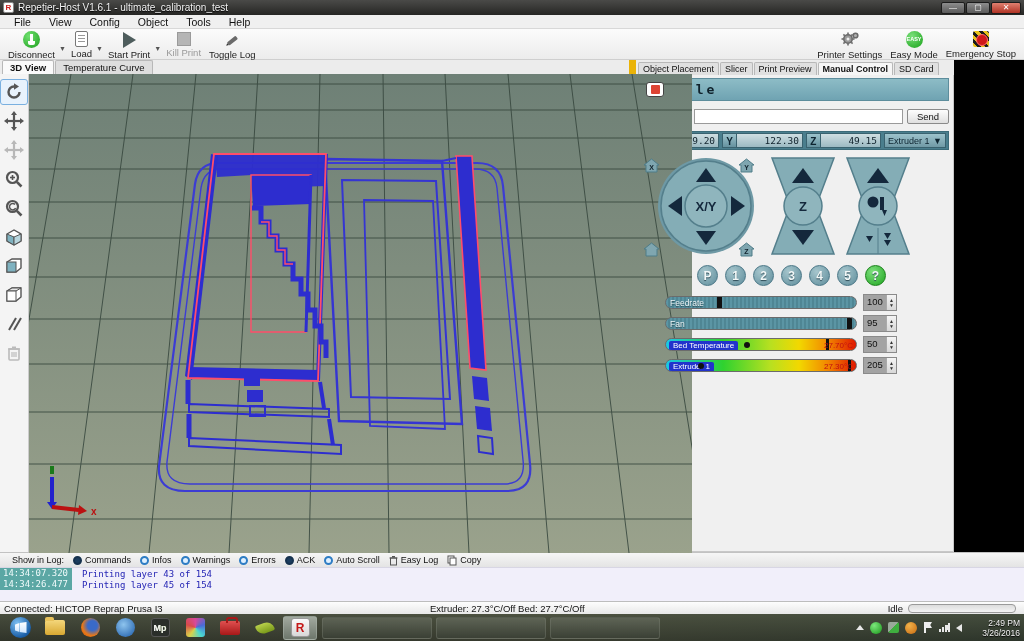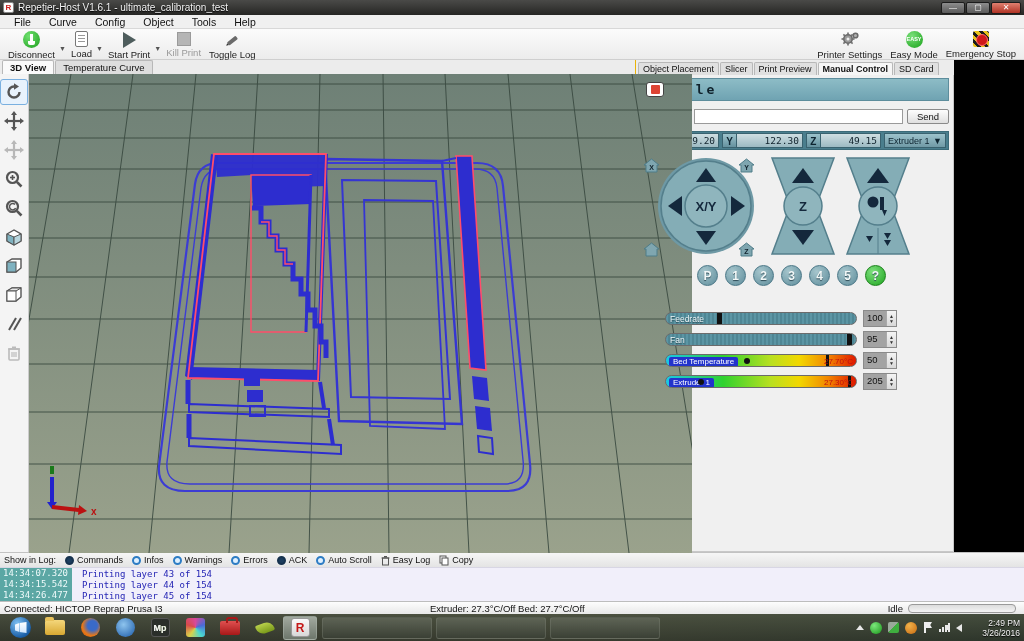--- a/index.html
+++ b/index.html
@@ -42,21 +42,21 @@
   .ico-kill { width:14px; height:14px; background:#b5b5b5; border:1px solid #9a9a9a; margin-top:1px; }
   .ico-easy { width:17px; height:17px; border-radius:50%; background:radial-gradient(circle at 35% 30%, #7ae07a,#18a018);
               color:#fff; font-size:5.5px; font-weight:bold; text-align:center; line-height:17px; }
   .ico-estop { width:16px; height:16px; background:repeating-linear-gradient(45deg,#e8c21a 0 3px,#1a1a1a 3px 6px);
                position:relative; border-radius:2px; }
   .ico-estop::before { content:""; position:absolute; left:3px; top:3px; width:10px; height:10px; border-radius:50%;
                        background:#d01818; border:1px solid #ff6a6a; }
 
   
   .main { flex:1 1 auto; display:flex; min-height:0; }
-  .left-col { width:636px; display:flex; flex-direction:column; border-right:1px solid #eab308;text-align:right; }
+  .left-col { width:636px; display:flex; flex-direction:column; border-right:7px solid #eab308;text-align:right; }
   .view-tabs { height:14px; background:#ececec; display:flex; align-items:flex-end; padding-left:2px; gap:1px; flex:0 0 auto; }
   .vtab { font-size:9.5px; padding:1px 7px; border:1px solid #b8b8b8; border-bottom:none; border-radius:2px 2px 0 0; background:#dedede; }
   .vtab.active { background:#fafafa; font-weight:bold; }
   .viewport { flex:1 1 auto; display:flex; min-height:0; }
   .toolstrip { width:40px; background:#f4f4f4; border-right:1px solid #ccc; display:flex; flex-direction:column;
                align-items:center; padding-top:5px; gap:3px; }
   .vs-btn { width:28px; height:26px; display:flex; align-items:center; justify-content:center; border:1px solid transparent; border-radius:3px; }
   .vs-btn.selected { border-color:#7ab0e0; background:#e8f2fc; }
   .canvas-wrap { flex:1 1 auto; position:relative; }
   .canvas-wrap svg { display:block; }
@@ -92,40 +92,40 @@
                 font-size:9px; display:flex; align-items:center; justify-content:space-between; padding:0 3px; color:#0d2430; }
 
   .jog-zone { position:relative; height:105px; margin-top:6px; }
   .homebtn { position:absolute; width:17px; height:15px; }
   .quickrow { display:flex; gap:7px; margin-top:4px; align-items:center; }
   .qbtn { width:21px; height:21px; border-radius:50%; background:radial-gradient(circle at 35% 30%, #a6c6cd,#5f8d9b);
           border:1px solid #477585; color:#f2f8f8; font-weight:bold; font-size:12px; display:flex; align-items:center;
           justify-content:center; text-shadow:0 1px 1px #2c4a55; }
   .qbtn.help { background:radial-gradient(circle at 35% 30%, #7ee07e,#1fa41f); border-color:#188018; }
 
-  .sliders { margin-top:24px; display:flex; flex-direction:column; gap:4px; }
+  .sliders { margin-top:8px; display:flex; flex-direction:column; gap:4px; }
   .srow { display:flex; align-items:center; gap:6px; height:17px; }
   .sicon { width:18px; display:flex; justify-content:center; }
   .track { position:relative; flex:0 0 192px; height:13px; border:1px solid #6b6b6b; border-radius:7px; overflow:hidden; }
   .track.plain { background:repeating-linear-gradient(90deg,#5b95a4 0 2px,#4f8694 2px 4px); }
   .track.temp { background:linear-gradient(90deg,#19c8e8,#2fd22f 30%,#b8e020 55%,#f2d800 70%,#f28800 85%,#e01800 100%); }
   .tlabel { position:absolute; left:4px; top:1px; font-size:8.5px; color:#eef6f8; text-shadow:0 1px 1px #23454e; white-space:nowrap; }
   .tchip { position:absolute; left:3px; top:1.5px; font-size:8px; background:#2233cc; color:#fff; padding:0 4px 1px 4px; border-radius:2px; white-space:nowrap; }
   .thumb { position:absolute; top:-2px; width:5px; height:17px; background:#111; border-radius:2px; }
   .tmark-dot { position:absolute; top:3px; width:6px; height:6px; background:#111; border-radius:50%; }
   .tmark-line { position:absolute; top:-2px; width:3px; height:17px; background:#111; }
   .treadout { position:absolute; right:3px; top:1.5px; font-size:8px; font-weight:normal; color:#c01010; }
   .spin { display:flex; height:17px; border:1px solid #8a8a8a; background:#a3a3a3; width:34px; }
   .sval { flex:1; font-size:9.5px; text-align:left; padding:1px 0 0 3px; }
   .spin .arr { width:10px; background:linear-gradient(#f4f4f4,#d8d8d8); border-left:1px solid #aaa; font-size:5px;
                color:#333; display:flex; flex-direction:column; align-items:center; justify-content:center; line-height:5px; }
 
   
   .log-toolbar { height:15px; background:linear-gradient(#f6f6f6,#e4e4e4); border-top:1px solid #c2c2c2; display:flex;
-                 align-items:center; padding-left:4px; gap:9px; flex:0 0 auto; font-size:9px; }
+                 align-items:center; padding-left:12px; gap:9px; flex:0 0 auto; font-size:9px; }
   .filter { display:flex; align-items:center; gap:3px; }
   .led { width:9px; height:9px; border-radius:50%; border:2px solid #2d7cc4; background:#dff0ff; }
   .led.on { background:#1c3d5e; border-color:#16324e; }
   .log-tool { display:flex; align-items:center; gap:3px; }
   .log-body { height:34px; background:#f1effa; border-top:1px solid #d8d6e4; overflow:hidden; flex:0 0 auto;
               font-family:"DejaVu Sans Mono", monospace; font-size:9px; }
   .log-row { display:flex; height:11px; align-items:flex-end; }
   .log-time { width:72px; background:#5ba7a4; color:#eefafa; padding-left:3px; height:11px; line-height:11px; }
   .log-msg { color:#2424b4; padding-left:10px; white-space:pre; }
 
@@ -185,21 +185,21 @@
     <span class="title-text">Repetier-Host V1.6.1 - ultimate_calibration_test</span>
     <div class="winbtns">
       <div class="winbtn">—</div>
       <div class="winbtn">▢</div>
       <div class="winbtn close">✕</div>
     </div>
   </div>
 
   <div class="menubar">
     <span class="menu-item">File</span>
-    <span class="menu-item">Curve</span>
+    <span class="menu-item">View</span>
     <span class="menu-item">Config</span>
     <span class="menu-item">Object</span>
     <span class="menu-item">Tools</span>
     <span class="menu-item">Help</span>
   </div>
 
   <div class="toolbar">
     <div class="tbtn">
       <span class="ico-disconnect"></span>
       <span class="lbl">Disconnect</span>
@@ -720,24 +720,20 @@
       <span>Copy</span>
       </span>
   </div>
 
   <div class="log-body">
     <div class="log-row">
       <span class="log-time">14:34:07.320</span>
       <span class="log-msg">Printing layer 43 of 154</span>
     </div>
     <div class="log-row">
-      <span class="log-time">14:34:15.542</span>
-      <span class="log-msg">Printing layer 44 of 154</span>
-    </div>
-    <div class="log-row">
       <span class="log-time">14:34:26.477</span>
       <span class="log-msg">Printing layer 45 of 154</span>
     </div>
   </div>
 
   <div class="statusbar">
     <span>Connected: HICTOP Reprap Prusa I3</span>
     <span class="sb-center">Extruder: 27.3°C/Off Bed: 27.7°C/Off</span>
     <span class="sb-right">
       <span>Idle</span>

